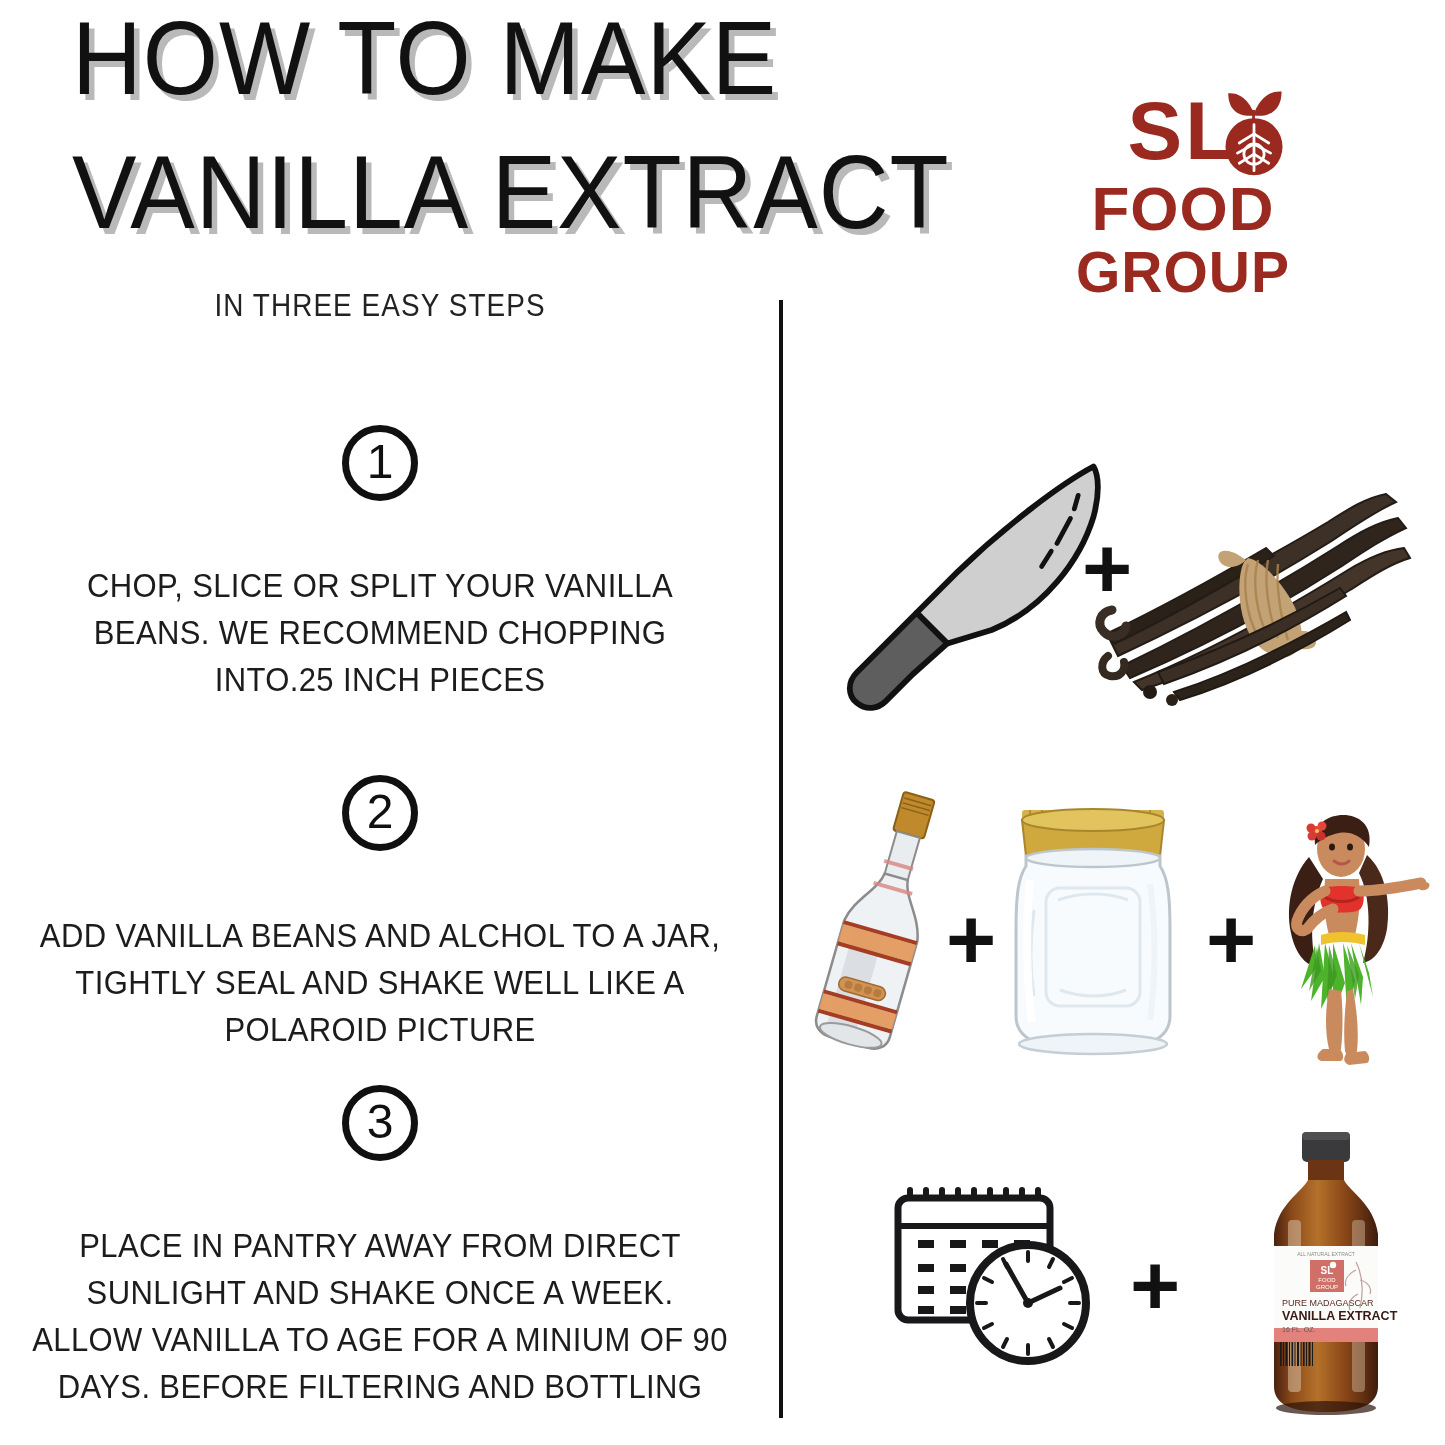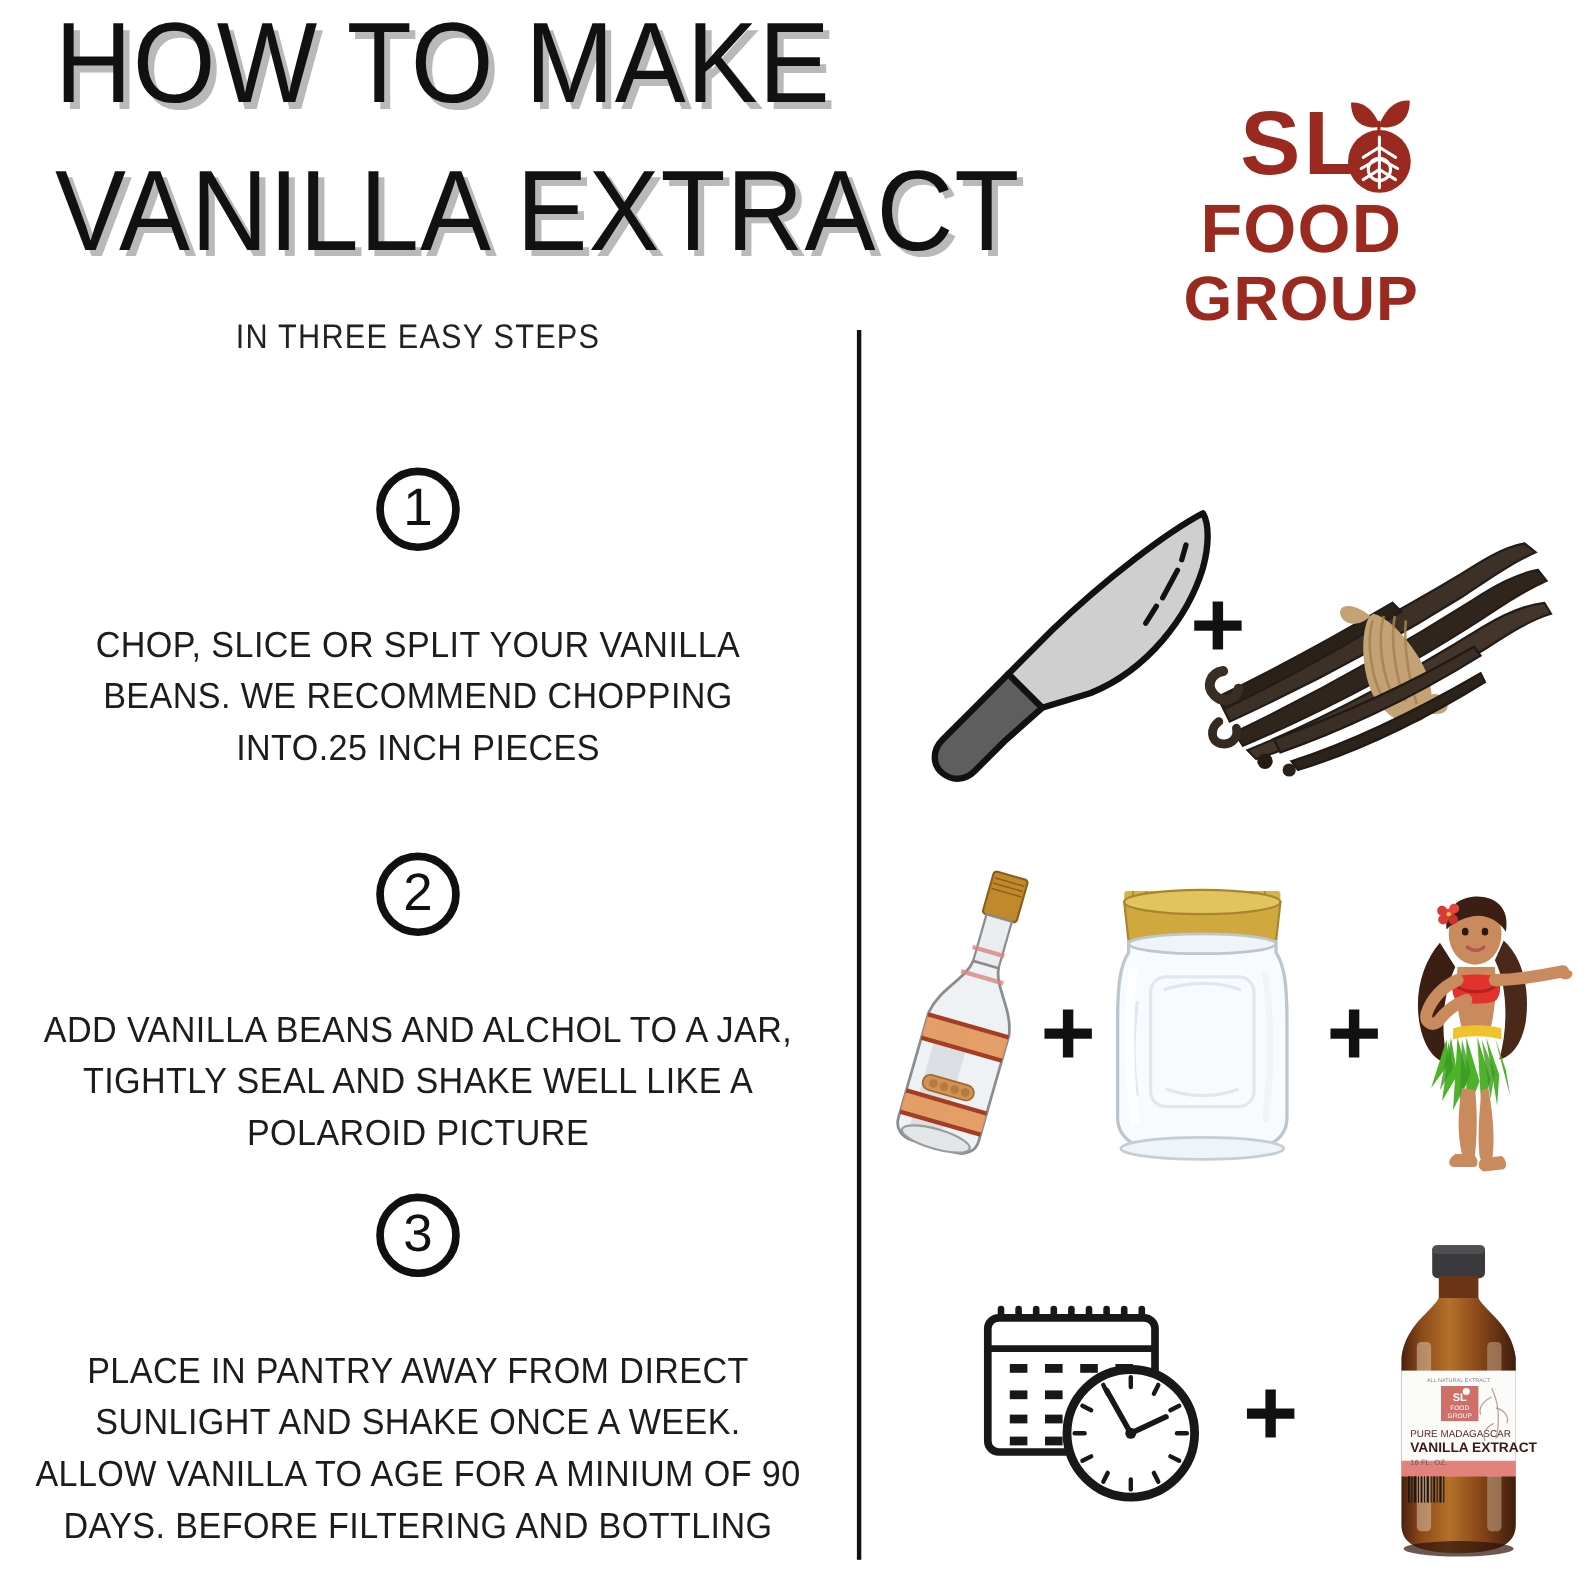--- a/index.html
+++ b/index.html
@@ -6,21 +6,21 @@
   body{
     width:1445px;height:1445px;
     background:#ffffff;
     font-family:"Liberation Sans", sans-serif;
     overflow:hidden;
     position:relative;
   }
   .root{position:relative;width:1445px;height:1445px;}
 
   
-  .title-block{position:absolute;left:50px;top:8px;width:880px;}
+  .title-block{position:absolute;left:72px;top:8px;width:880px;}
   .title-line{
     font-family:"Liberation Sans Narrow","Liberation Sans",sans-serif;
     font-size:104px;
     font-weight:400;
     letter-spacing:1px;
     line-height:0.98;
     color:#111111;
     white-space:nowrap;
     text-shadow:6px 6px 0 #b9b9b9;
     transform:scaleX(0.93);

